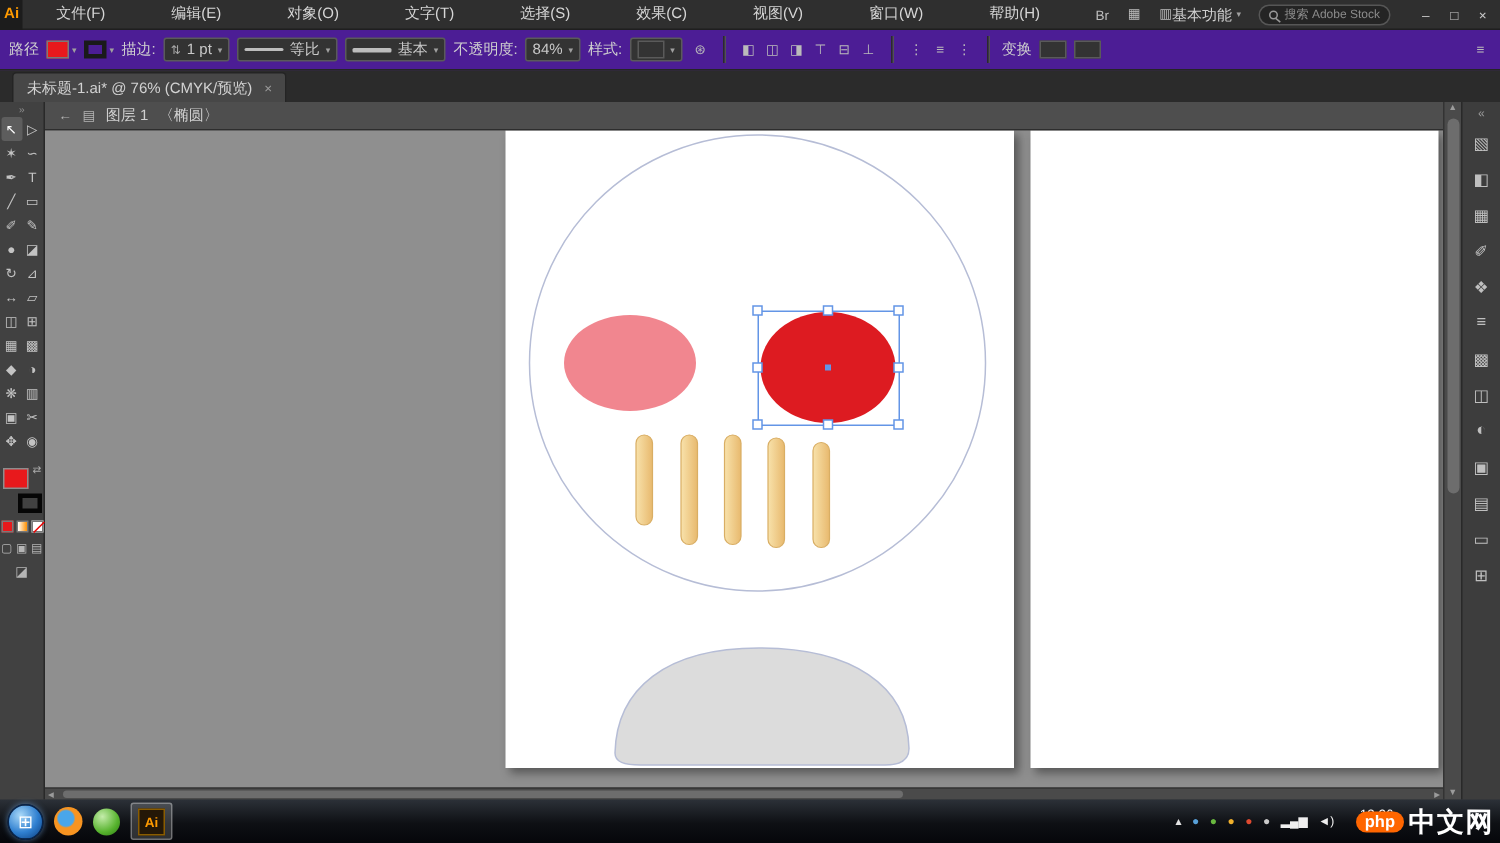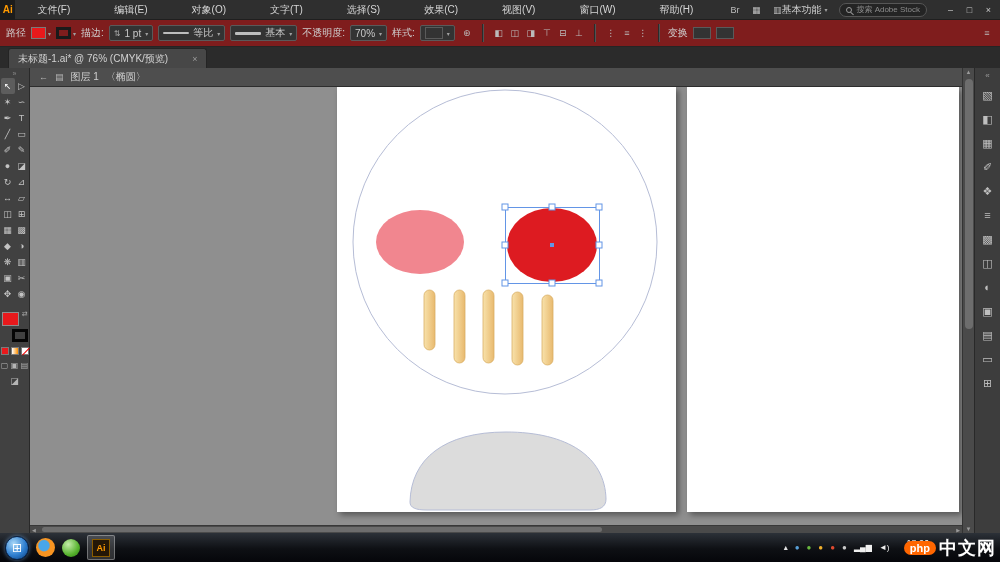--- a/index.html
+++ b/index.html
@@ -18,37 +18,37 @@
 .workspace-switcher{font-size:10px;color:#cfcfcf;display:flex;align-items:center;gap:3px;margin-right:12px}
 .caret{font-size:6px;color:#a0a0a0}
 .searchbox{width:102px;height:14px;background:#242424;border:1px solid #565656;border-radius:8px;display:flex;align-items:center;gap:4px;padding:0 6px;margin-right:14px}
 .search-text{font-size:8px;color:#8c8c8c;overflow:hidden}
 .mag{width:6px;height:6px;border:1px solid #999;border-radius:50%;position:relative;flex:0 0 auto}
 .mag::after{content:"";position:absolute;width:4px;height:1px;background:#999;right:-3px;bottom:-2px;transform:rotate(40deg)}
 .win-controls{display:flex}
 .win-btn{width:19px;height:16px;font-size:9px;color:#c9c9c9;display:flex;align-items:center;justify-content:center}
 
 
-.controlbar{flex:0 0 27px;height:27px;background:#7f1d1d;border-bottom:1px solid #252525;display:flex;align-items:center;gap:5px;padding:0 6px;font-size:10px;color:#c9c9c9;white-space:nowrap;overflow:hidden}
+.controlbar{flex:0 0 27px;height:27px;background:#4c1d95;border-bottom:1px solid #252525;display:flex;align-items:center;gap:5px;padding:0 6px;font-size:10px;color:#c9c9c9;white-space:nowrap;overflow:hidden}
 .cb-label{color:#cfcfcf}
 .swatch-btn{display:flex;align-items:center;gap:2px}
 .swatch{width:15px;height:12px;border:1px solid #7a7a7a;display:inline-block}
 .stroke-swatch{width:15px;height:12px;border:3px solid #111;background:transparent;display:inline-block}
 .cb-box{height:16px;background:#333;border:1px solid #5a5a5a;border-radius:2px;display:flex;align-items:center;padding:0 4px;gap:4px}
 .cb-sep{width:2px;height:18px;border-left:1px solid #2b2b2b;border-right:1px solid #525252;margin:0 3px}
 .cb-icon{font-size:9px;color:#bbb;width:14px;text-align:center}
 .line-preview{display:inline-block;width:26px;height:2px;background:#bdbdbd;border-radius:1px}
 .line-preview.thick{height:3px}
 .align-group,.dist-group{display:flex;gap:2px}
 .mini-field{width:18px;height:12px;background:#333;border:1px solid #5a5a5a}
 .stepper{font-size:8px;color:#aaa}
 
 
 .tabbar{flex:0 0 21px;height:21px;background:#2b2b2b;display:flex;align-items:flex-end}
-.doc-tab{height:20px;background:#474747;border:1px solid #242424;border-bottom:none;border-radius:3px 3px 0 0;display:flex;align-items:center;gap:24px;padding:0 9px;font-size:10px;color:#d2d2d2;margin-left:8px}
+.doc-tab{height:20px;background:#474747;border:1px solid #242424;border-bottom:none;border-radius:3px 3px 0 0;display:flex;align-items:center;gap:8px;padding:0 9px;font-size:10px;color:#d2d2d2;margin-left:8px}
 .tab-close{font-size:9px;color:#9a9a9a}
 
 
 .workspace{flex:1;display:flex;min-height:0}
 .tools{flex:0 0 30px;width:30px;background:#414141;border-right:1px solid #292929;display:flex;flex-direction:column;align-items:center;padding-top:1px}
 .tools-header{height:9px;font-size:7px;color:#8b8b8b;line-height:9px}
 .tools-grid{display:grid;grid-template-columns:14px 14px}
 .tool{height:16px;display:flex;align-items:center;justify-content:center;font-size:9px;color:#c3c3c3}
 .tool[data-name="selection-tool"]{background:#5d5d5d;border-radius:2px;color:#fff}
 .fillstroke{position:relative;width:26px;height:32px;margin-top:8px}
@@ -168,21 +168,21 @@
       <span data-name="profile-name">等比</span>
       <span class="caret" data-name="chevron-down-icon">▾</span>
     </span>
     <span class="cb-box" data-name="brush-definition-dropdown">
       <span class="line-preview thick" data-name="brush-line-icon"></span>
       <span data-name="brush-name">基本</span>
       <span class="caret" data-name="chevron-down-icon">▾</span>
     </span>
     <span class="cb-label" data-name="opacity-label">不透明度:</span>
     <span class="cb-box" data-name="opacity-dropdown">
-      <span data-name="opacity-value">70%</span>
+      <span data-name="opacity-value">84%</span>
       <span class="caret" data-name="chevron-down-icon">▾</span>
     </span>
     <span class="cb-label" data-name="style-label">样式:</span>
     <span class="cb-box" data-name="style-dropdown">
       <span class="mini-field" data-name="style-swatch-icon"></span>
       <span class="caret" data-name="chevron-down-icon">▾</span>
     </span>
     <span class="cb-icon" data-name="recolor-artwork-icon">⊛</span>
     <span class="cb-sep" data-name="divider"></span>
     <span class="align-group" data-name="align-icons-group">

